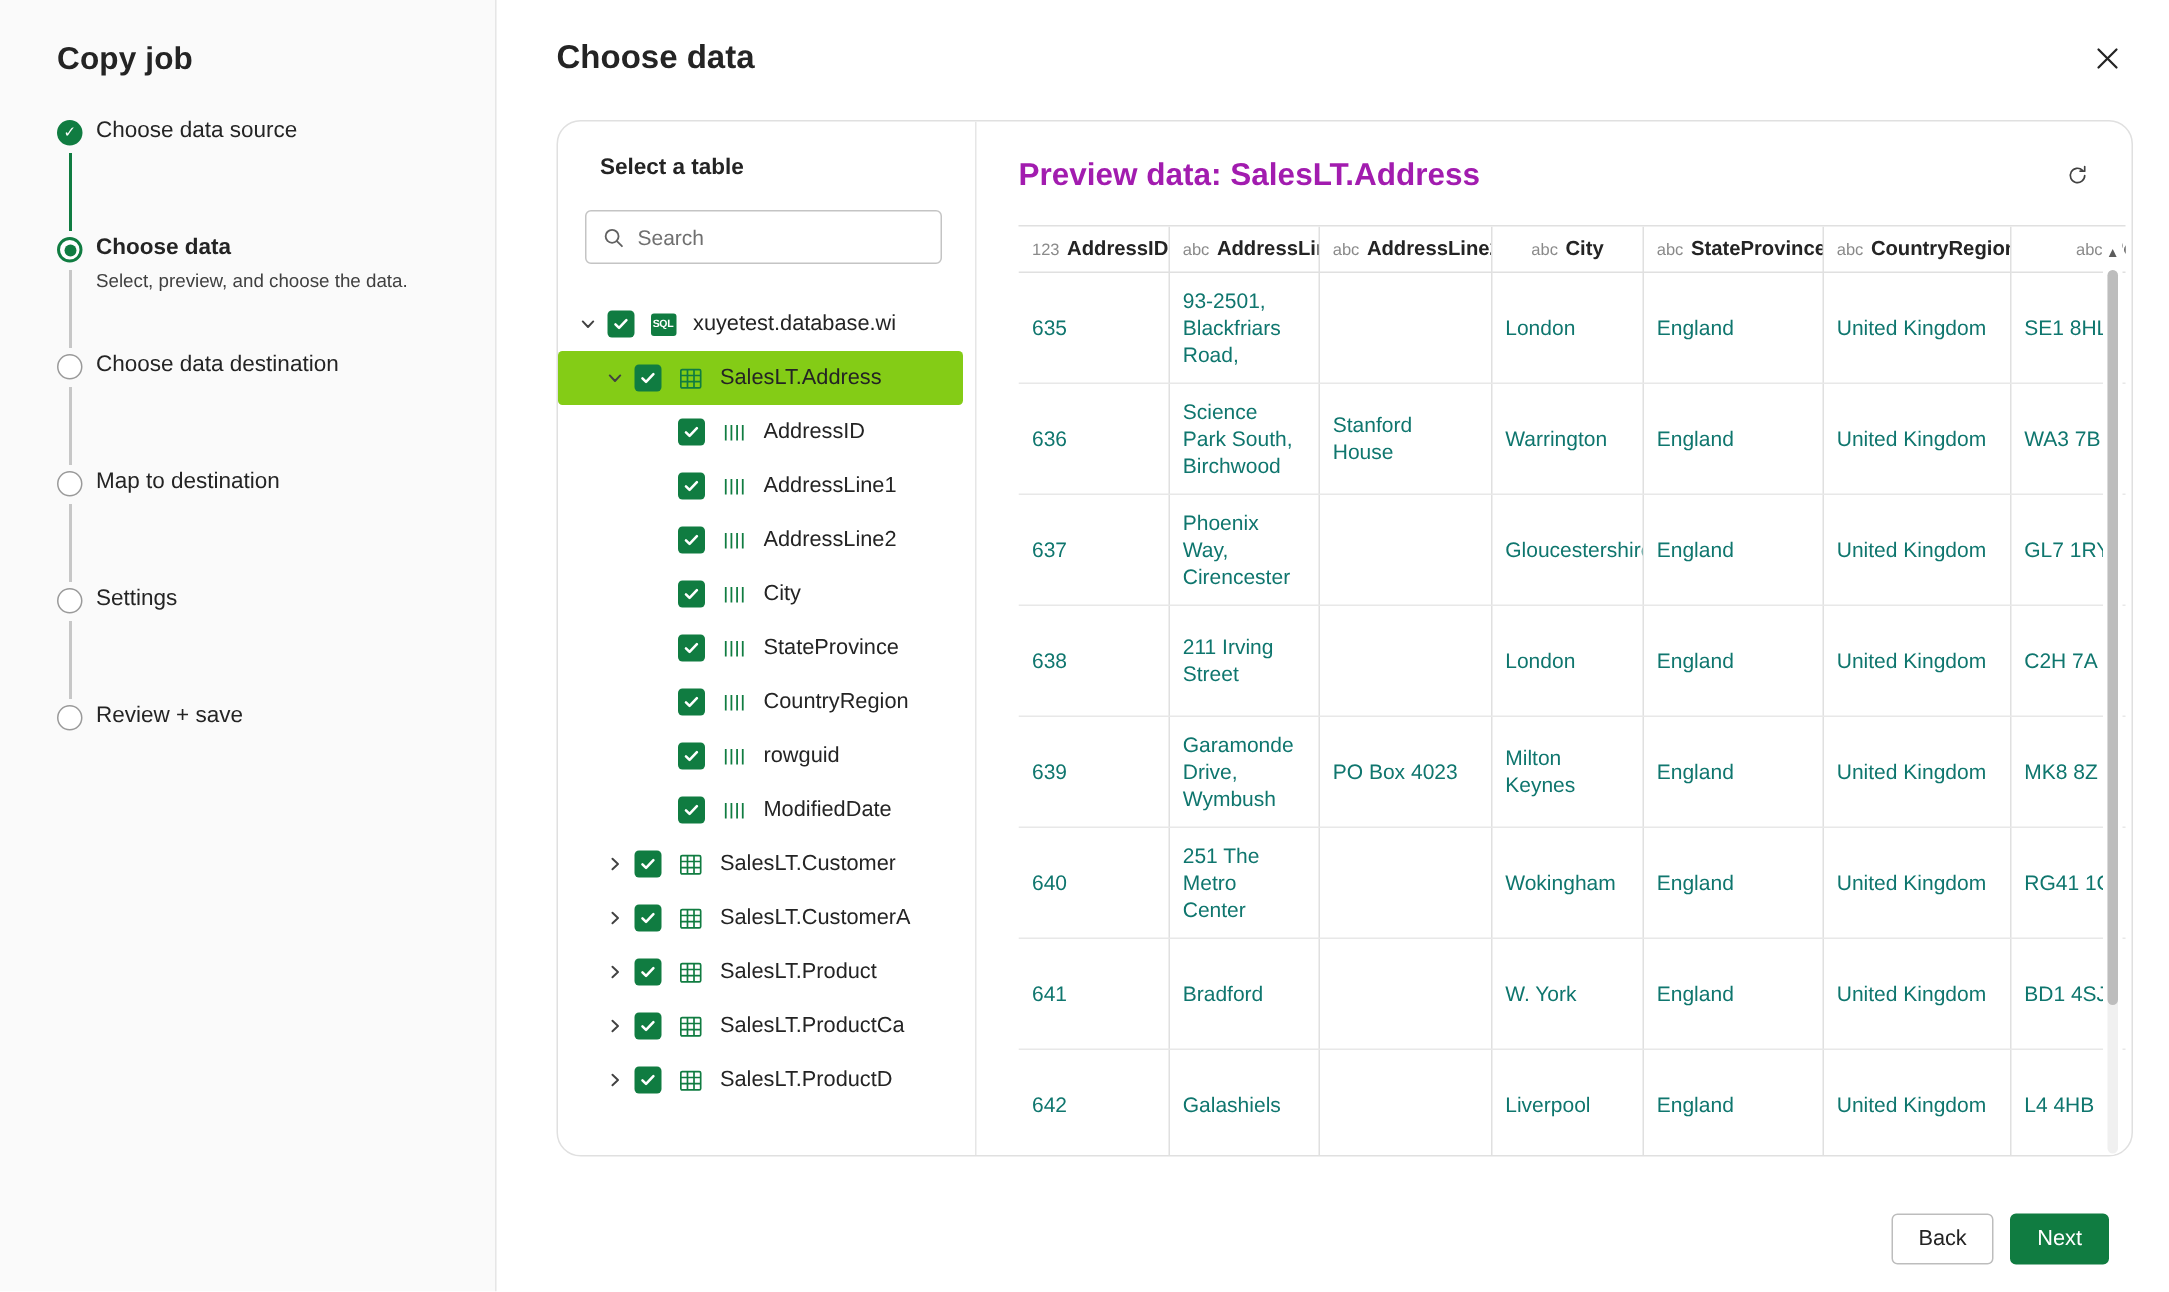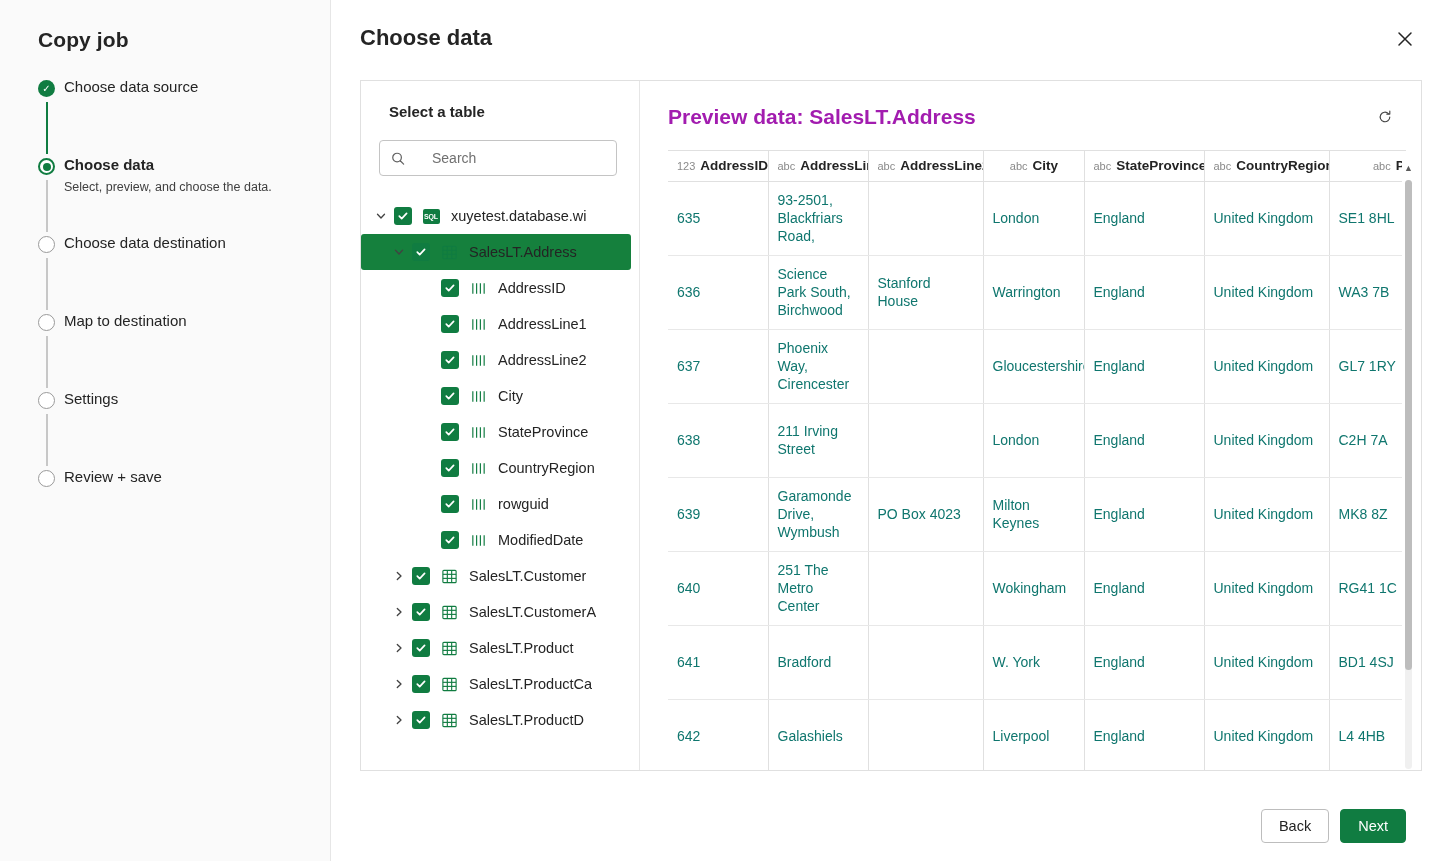--- a/index.html
+++ b/index.html
@@ -9,20 +9,21 @@
     font-family: "Liberation Sans", sans-serif;
     background: #ffffff;
     color: #242424;
     overflow: hidden;
   }
   .app {
     position: relative;
     width: 1446px; height: 861px;
     display: flex;
     background: #ffffff;
+    gap: 11px;
   }
 
   
   .wizard {
     width: 331px;
     height: 861px;
     background: #fafafa;
     border-right: 1px solid #e6e6e6;
     padding: 28px 0 0 0;
     flex: 0 0 331px;
@@ -115,21 +116,21 @@
     display: flex; align-items: center; justify-content: center;
     border: none; background: transparent;
     cursor: pointer;
     color: #242424;
     border-radius: 4px;
   }
 
   .panel {
     margin-top: 24px;
     border: 1px solid #e0e0e0;
-    border-radius: 0;
+    border-radius: 16px;
     height: 691px;
     display: flex;
     background: #fff;
     overflow: hidden;
   }
 
   
   .selector {
     width: 279px;
     flex: 0 0 279px;
@@ -151,21 +152,21 @@
     border-radius: 4px;
     display: flex;
     align-items: center;
     padding: 0 10px;
     background: #fff;
   }
   .search-box svg { flex: 0 0 16px; color: #616161; }
   .search-box input {
     border: none; outline: none;
     font-size: 14px;
-    margin-left: 24px;
+    margin-left: 6px;
     width: 100%;
     color: #242424;
     background: transparent;
     font-family: "Liberation Sans", sans-serif;
   }
   .search-box input::placeholder { color: #707070; }
 
   .tree {
     margin-top: 22px;
     padding-bottom: 10px;
@@ -175,21 +176,21 @@
   .node {
     display: flex;
     align-items: center;
     height: 36px;
     padding-right: 8px;
     font-size: 14.5px;
     color: #242424;
     white-space: nowrap;
   }
   .node.selected {
-    background: #15803d;
+    background: #84cc16;
     border-radius: 3px;
     margin-right: 8px;
   }
   .chev {
     width: 18px; flex: 0 0 18px;
     display: flex; align-items: center; justify-content: center;
     color: #424242;
     cursor: pointer;
   }
   .chev.empty { visibility: hidden; }

